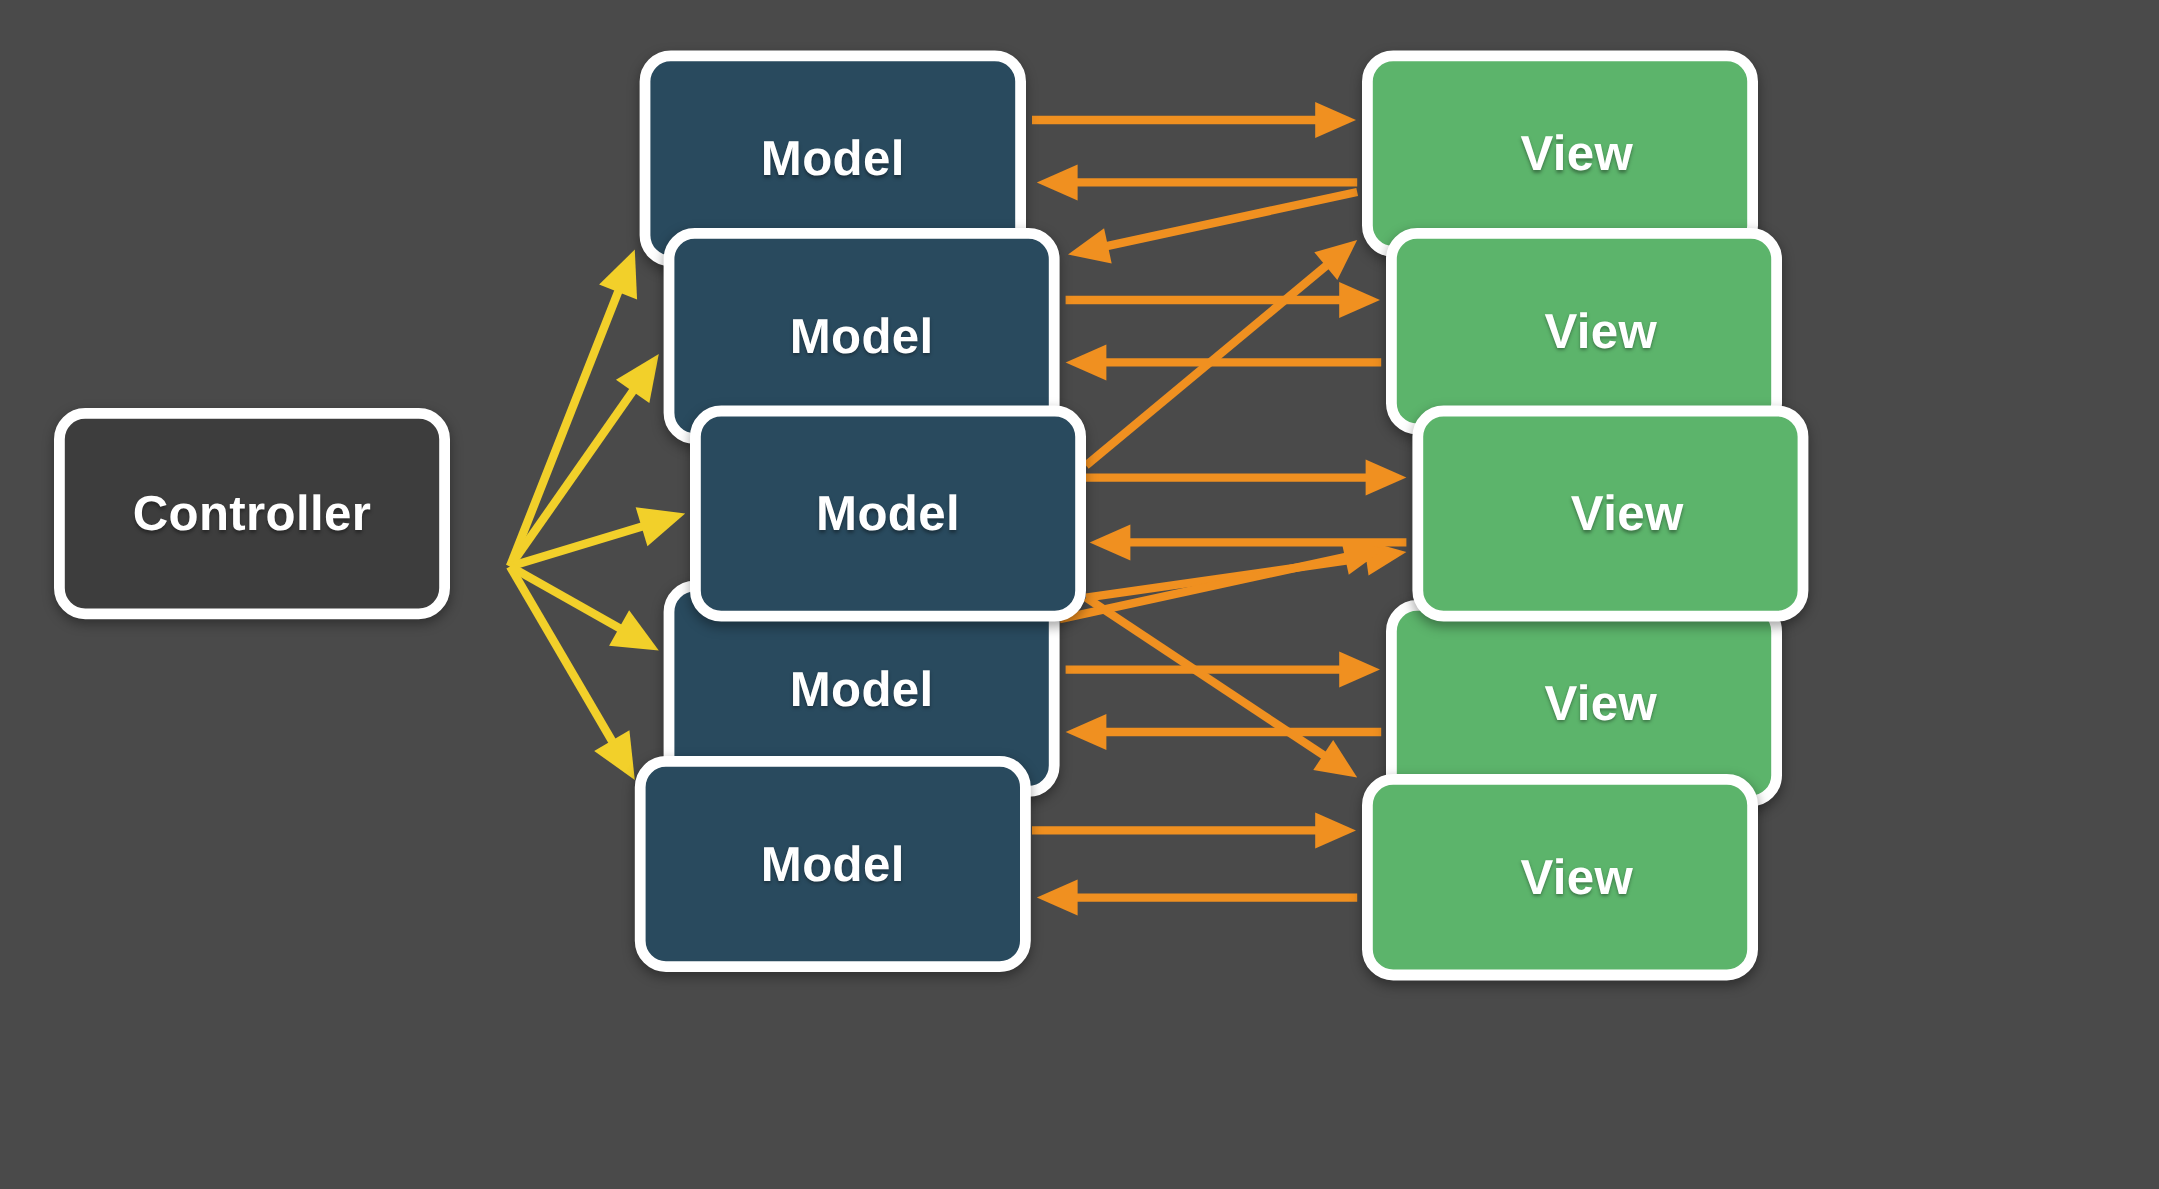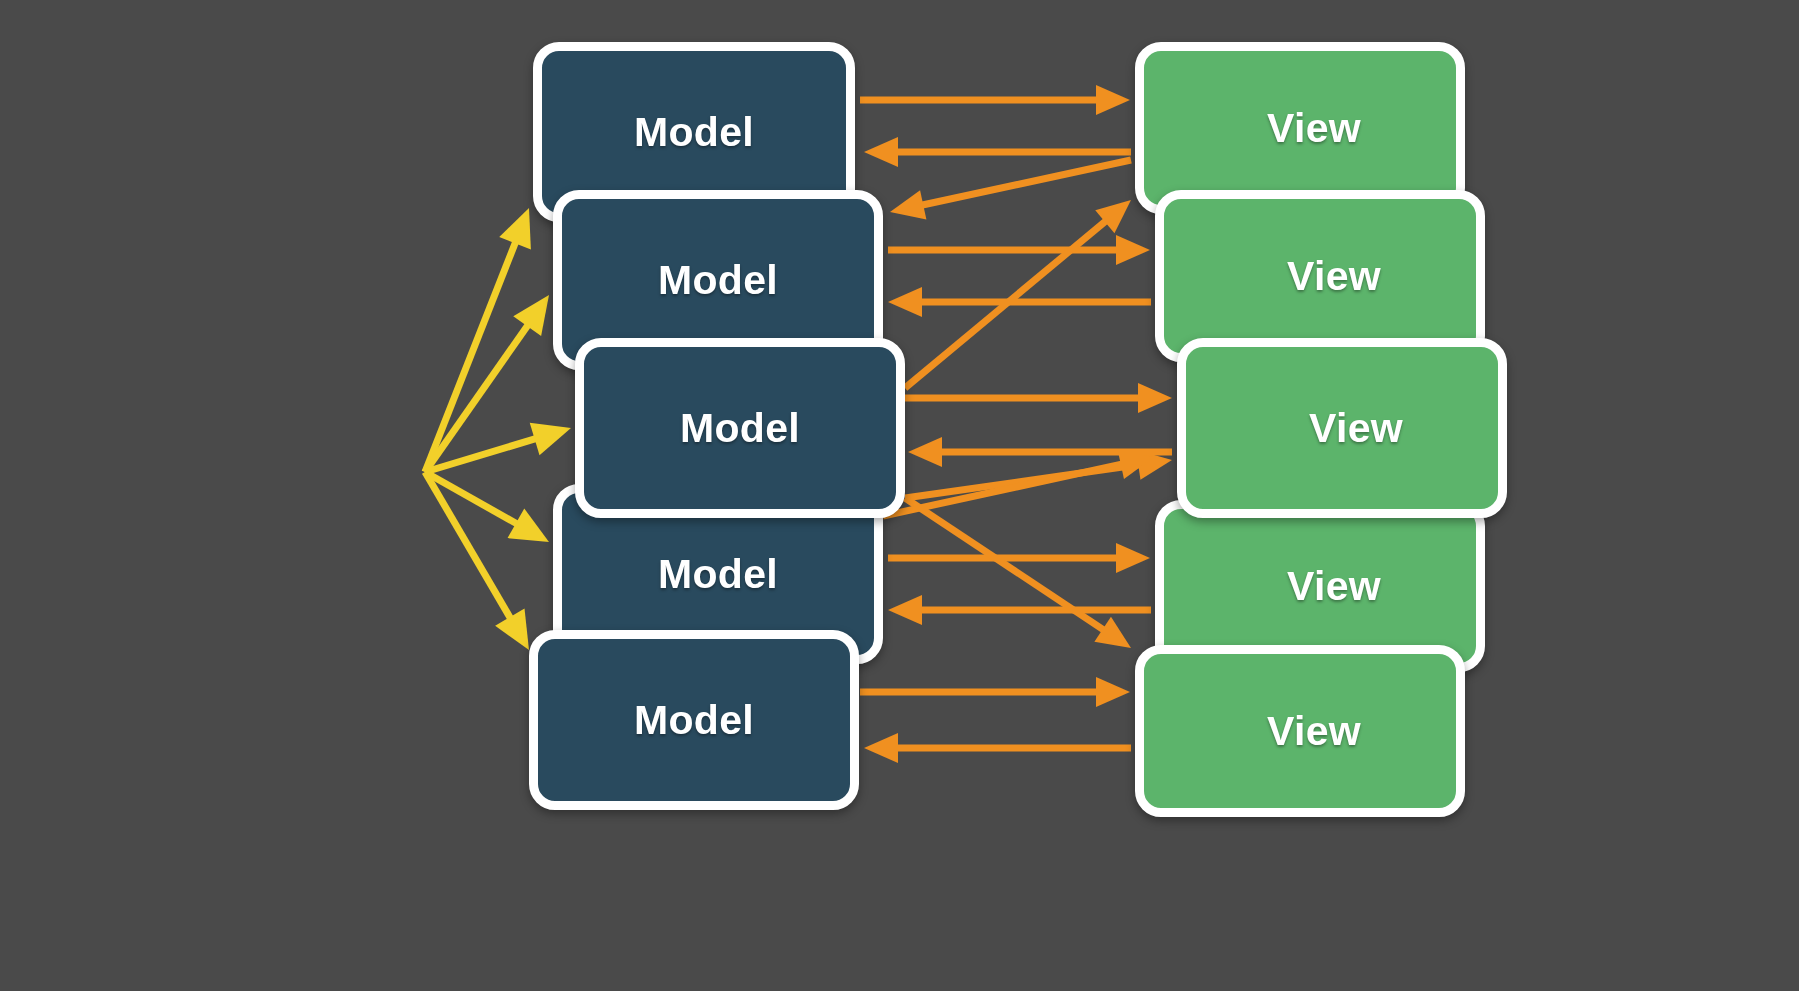--- a/index.html
+++ b/index.html
@@ -133,20 +133,23 @@
       <g>
         <line x1="425" y1="472" x2="517.6503248725325" y2="524.3026027506232" stroke="#f2d02a" stroke-width="7" stroke-linecap="butt"></line>
         <polygon points="549,542 507.55157199768973,538.1234272691842 524.26578051099,508.5154007599093" fill="#f2d02a"></polygon>
       </g>
       <g>
         <line x1="425" y1="472" x2="510.8389323972794" y2="618.9166342953436" stroke="#f2d02a" stroke-width="7" stroke-linecap="butt"></line>
         <polygon points="529,650 495.15172816992936,625.7658403463696 524.5082402243271,608.6137209438001" fill="#f2d02a"></polygon>
       </g>
     </svg>
 
+  <div class="node node-controller" id="controller-node" style="left: 45px; top: 340px; width: 330px; height: 176px; background: rgb(61, 61, 61); border-color: rgb(255, 255, 255);">
+    <span class="label">Controller</span>
+  </div>
 
   <div class="node node-model" id="model-0" style="left: 533px; top: 42px; width: 322px; height: 180px; background: rgb(41, 74, 94); border-color: rgb(255, 255, 255);">
     <span class="label">Model</span>
   </div>
   <div class="node node-model" id="model-1" style="left: 553px; top: 190px; width: 330px; height: 180px; background: rgb(41, 74, 94); border-color: rgb(255, 255, 255);">
     <span class="label">Model</span>
   </div>
   <div class="node node-model" id="model-3" style="left: 553px; top: 484px; width: 330px; height: 180px; background: rgb(41, 74, 94); border-color: rgb(255, 255, 255);">
     <span class="label">Model</span>
   </div>

